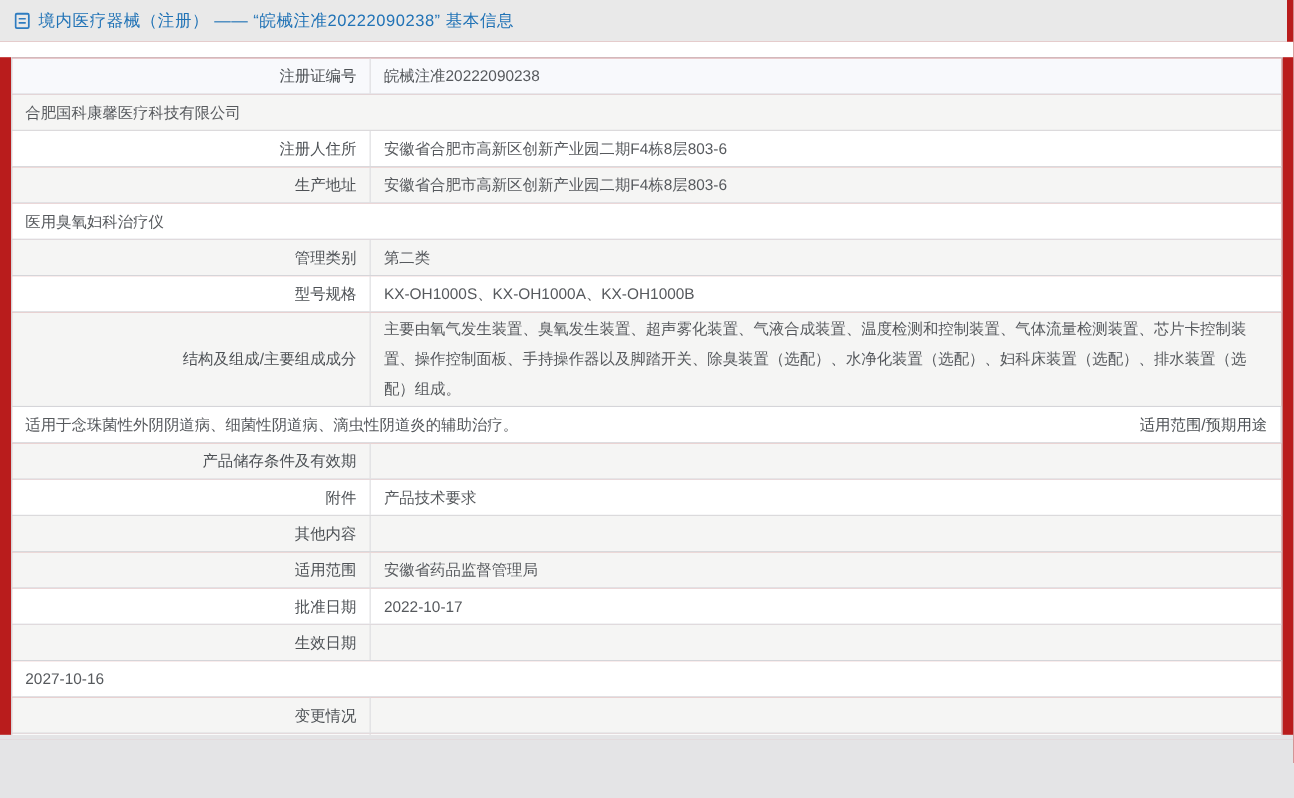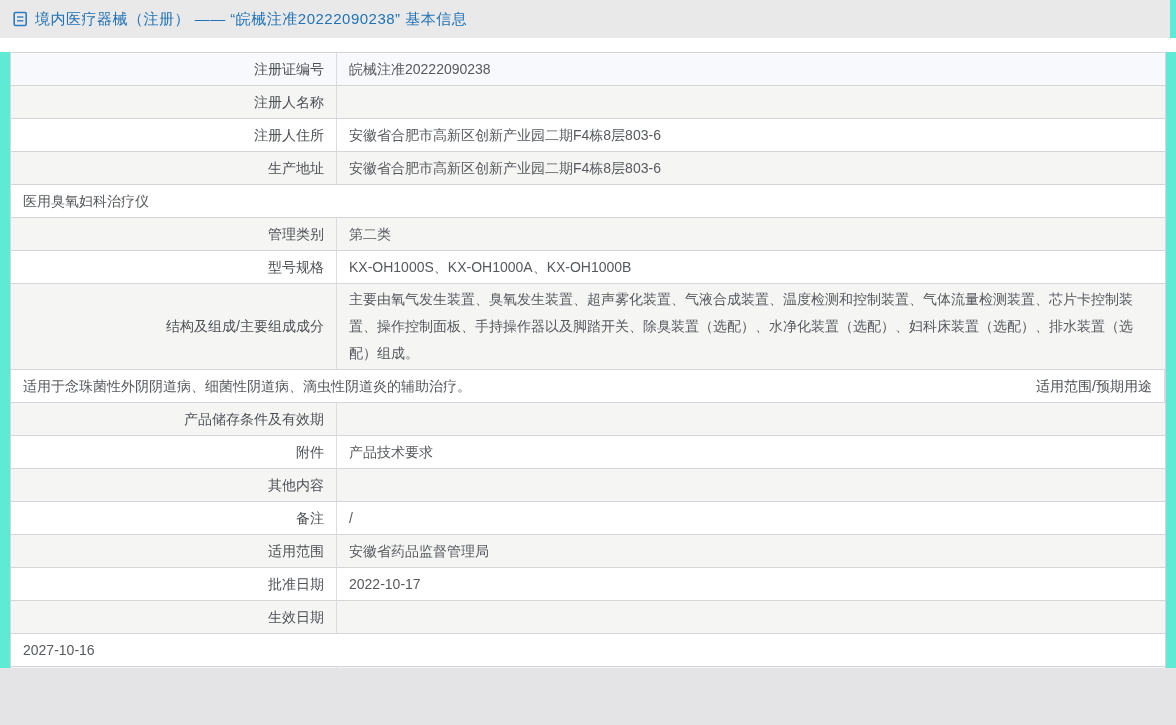--- a/index.html
+++ b/index.html
@@ -1,19 +1,19 @@
 <!DOCTYPE html>
 <html><head>
 <meta charset="utf-8">
 <style>
   html,body{margin:0;padding:0;background:#e4e4e6;}
   .page{
     position:relative;
     width:1176px;height:672px;
-    background:#5eead4;
+    background:#b91c1c;
     overflow:hidden;
     font-family:"Liberation Sans","DejaVu Sans",sans-serif;
     box-sizing:border-box;
   }
   
   .header-bar{
     width:1170px;height:38px;
     background:#e9e9e9;
     display:flex;align-items:center;
     box-sizing:border-box;
@@ -100,21 +100,23 @@
   <div class="gap"></div>
 
   <div class="table">
       <div class="row row-tint">
         <div class="cell label">注册证编号</div>
         <div class="cell value">
           <span class="value-inner">皖械注准20222090238</span>
         </div>
       </div>
       <div class="row row-gray">
-        <div class="cell label">注册人名称</div>
+        <div class="cell value">
+          <span class="value-inner">合肥国科康馨医疗科技有限公司</span>
+        </div>
       </div>
       <div class="row row-white">
         <div class="cell label">注册人住所</div>
         <div class="cell value">
           <span class="value-inner">安徽省合肥市高新区创新产业园二期F4栋8层803-6</span>
         </div>
       </div>
       <div class="row row-gray">
         <div class="cell label">生产地址</div>
         <div class="cell value">
@@ -159,26 +161,20 @@
       <div class="row row-white">
         <div class="cell label">附件</div>
         <div class="cell value">
           <span class="value-inner">产品技术要求</span>
         </div>
       </div>
       <div class="row row-gray">
         <div class="cell label">其他内容</div>
         <div class="cell value">
           <span class="value-inner"></span>
-        </div>
-      </div>
-      <div class="row row-white">
-        <div class="cell label">备注</div>
-        <div class="cell value">
-          <span class="value-inner">/</span>
         </div>
       </div>
       <div class="row row-gray">
         <div class="cell label">适用范围</div>
         <div class="cell value">
           <span class="value-inner">安徽省药品监督管理局</span>
         </div>
       </div>
       <div class="row row-white">
         <div class="cell label">批准日期</div>

